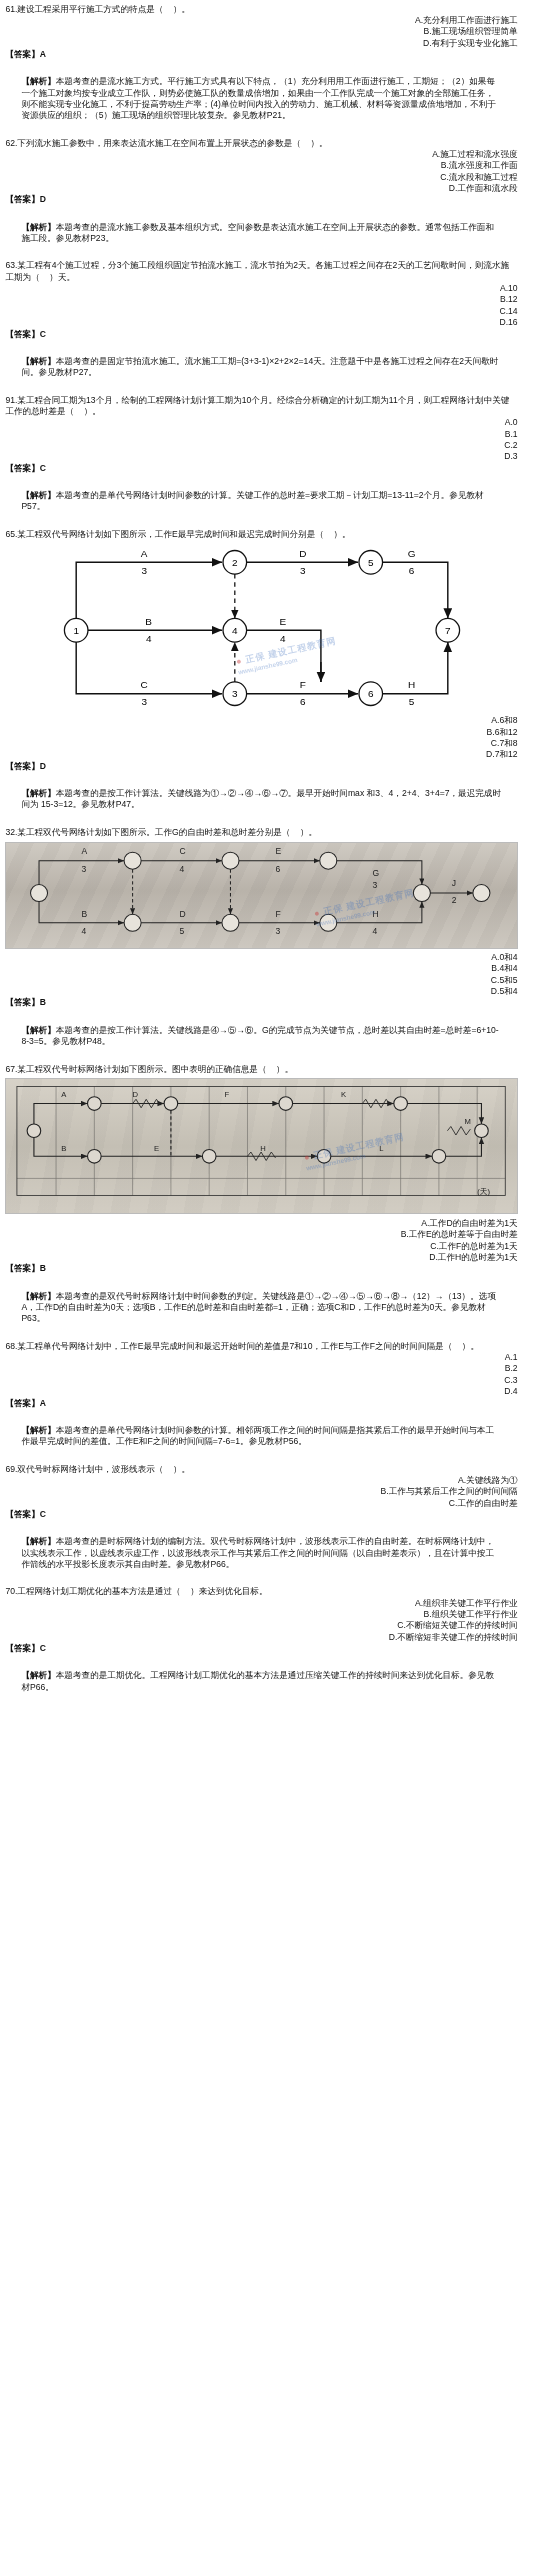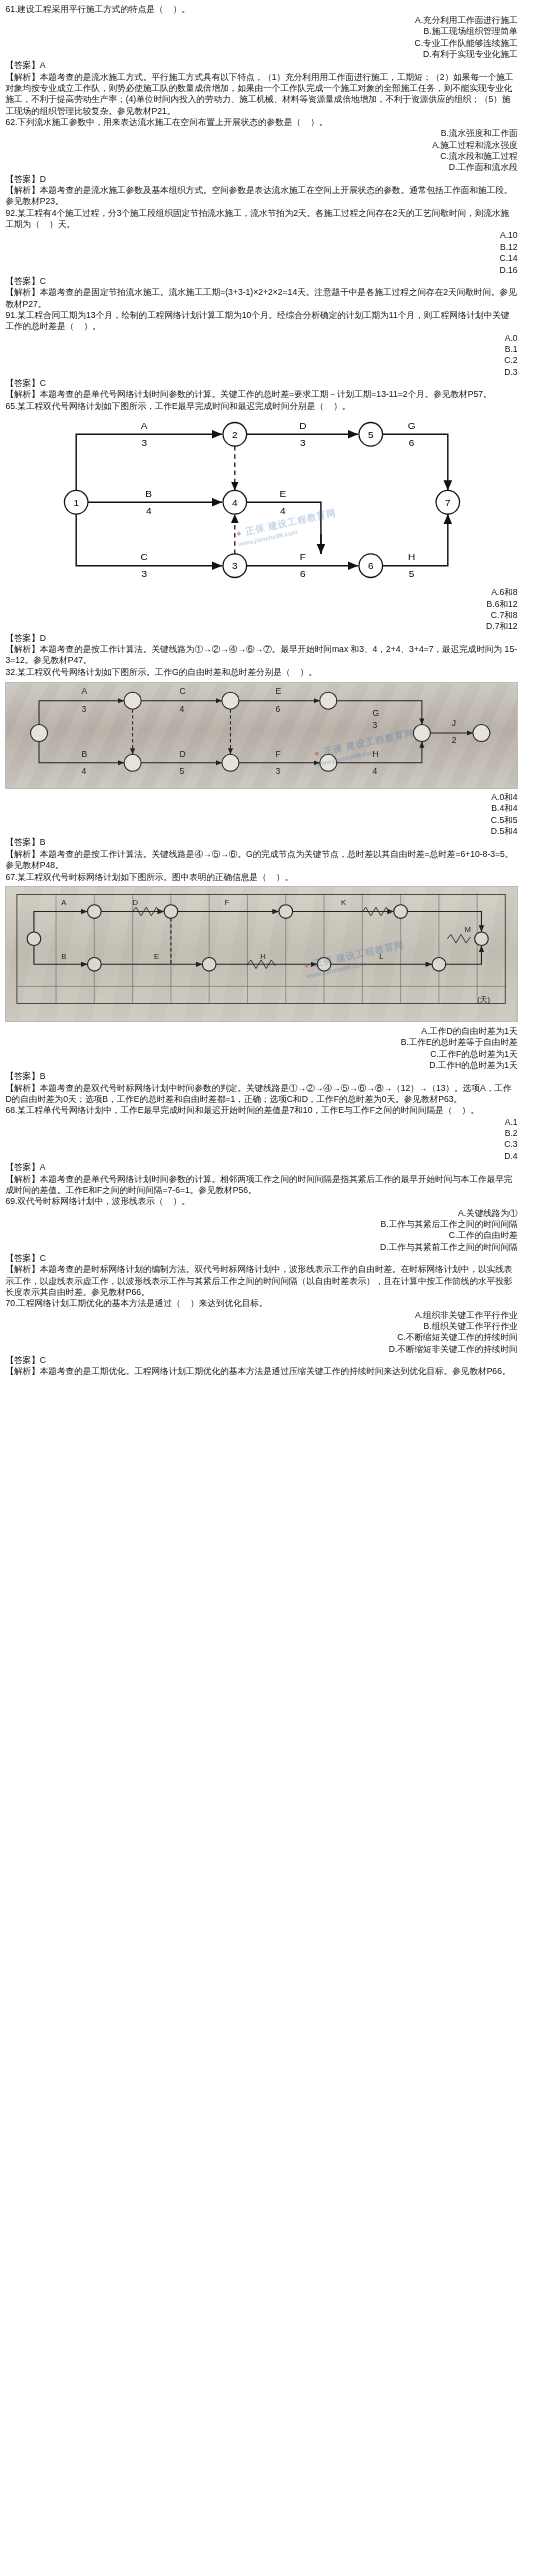--- a/index.html
+++ b/index.html
@@ -9,23 +9,23 @@
     background: #ffffff;
     font-family: "Liberation Sans", sans-serif;
     font-size: 8.6px;
     line-height: 1.32;
     color: #111;
   }
   .page { width:523px; padding: 3.6px 5.4px 9px 5.4px; }
   .q { margin: 0 0 0 0; }
   .line { margin: 0; padding: 0; white-space: pre-wrap; }
   .opt { margin: 0; text-align: right; }
-  .tag { font-weight: normal; }
+  .tag { font-weight: bold; }
   .ans { margin: 0; }
-  .exp { margin: 0; }
+  .exp { margin: 16px; }
   .fig { margin: 3.6px 0 3.6px 0; position: relative; }
   .netsvg { display:block; margin: 1.8px auto 1.8px auto; }
   .photo {
     width: 100%;
     display: block;
     border: 0.9px solid #bbb;
     position: relative;
   }
   .photo-a {
     height: 107px;
@@ -57,38 +57,37 @@
 </style>
 </head>
 <body>
 
 <div class="page">
 
   <div class="q">
     <p class="line">61.建设工程采用平行施工方式的特点是（    ）。</p>
     <p class="opt">A.充分利用工作面进行施工</p>
     <p class="opt">B.施工现场组织管理简单</p>
-    <p class="opt">C.专业工作队能够连续施工</p>
     <p class="opt">D.有利于实现专业化施工</p>
     <p class="ans tag">【答案】A</p>
     <p class="exp"><span class="tag">【解析】</span><span>本题考查的是流水施工方式。平行施工方式具有以下特点，（1）充分利用用工作面进行施工，工期短；（2）如果每一个施工对象均按专业成立工作队，则势必使施工队的数量成倍增加，如果由一个工作队完成一个施工对象的全部施工任务，则不能实现专业化施工，不利于提高劳动生产率；(4)单位时间内投入的劳动力、施工机械、材料等资源量成倍地增加，不利于资源供应的组织；（5）施工现场的组织管理比较复杂。参见教材P21。</span></p>
   </div>
 
   <div class="q">
     <p class="line">62.下列流水施工参数中，用来表达流水施工在空间布置上开展状态的参数是（    ）。</p>
+    <p class="opt">A.施工过程和流水强度</p>
     <p class="opt">B.流水强度和工作面</p>
-    <p class="opt">A.施工过程和流水强度</p>
     <p class="opt">C.流水段和施工过程</p>
     <p class="opt">D.工作面和流水段</p>
     <p class="ans tag">【答案】D</p>
     <p class="exp"><span class="tag">【解析】</span><span>本题考查的是流水施工参数及基本组织方式。空间参数是表达流水施工在空间上开展状态的参数。通常包括工作面和施工段。参见教材P23。</span></p>
   </div>
 
   <div class="q">
-    <p class="line">92.某工程有4个施工过程，分3个施工段组织固定节拍流水施工，流水节拍为2天。各施工过程之间存在2天的工艺间歇时间，则流水施工期为（    ）天。</p>
+    <p class="line">63.某工程有4个施工过程，分3个施工段组织固定节拍流水施工，流水节拍为2天。各施工过程之间存在2天的工艺间歇时间，则流水施工期为（    ）天。</p>
     <p class="opt">A.10</p>
     <p class="opt">B.12</p>
     <p class="opt">C.14</p>
     <p class="opt">D.16</p>
     <p class="ans tag">【答案】C</p>
     <p class="exp"><span class="tag">【解析】</span><span>本题考查的是固定节拍流水施工。流水施工工期=(3+3-1)×2+2×2=14天。注意题干中是各施工过程之间存在2天间歇时间。参见教材P27。</span></p>
   </div>
 
   <div class="q">
     <p class="line">91.某工程合同工期为13个月，绘制的工程网络计划计算工期为10个月。经综合分析确定的计划工期为11个月，则工程网络计划中关键工作的总时差是（    ）。</p>
@@ -339,21 +338,20 @@
     <p class="opt">D.4</p>
     <p class="ans tag">【答案】A</p>
     <p class="exp"><span class="tag">【解析】</span><span>本题考查的是单代号网络计划时间参数的计算。相邻两项工作之间的时间间隔是指其紧后工作的最早开始时间与本工作最早完成时间的差值。工作E和F之间的时间间隔=7-6=1。参见教材P56。</span></p>
   </div>
 
   <div class="q">
     <p class="line">69.双代号时标网络计划中，波形线表示（    ）。</p>
     <p class="opt">A.关键线路为①</p>
     <p class="opt">B.工作与其紧后工作之间的时间间隔</p>
     <p class="opt">C.工作的自由时差</p>
-    <p class="opt">D.工作与其紧前工作之间的时间间隔</p>
     <p class="ans tag">【答案】C</p>
     <p class="exp"><span class="tag">【解析】</span><span>本题考查的是时标网络计划的编制方法。双代号时标网络计划中，波形线表示工作的自由时差。在时标网络计划中，以实线表示工作，以虚线表示虚工作，以波形线表示工作与其紧后工作之间的时间间隔（以自由时差表示），且在计算中按工作箭线的水平投影长度表示其自由时差。参见教材P66。</span></p>
   </div>
 
   <div class="q">
     <p class="line">70.工程网络计划工期优化的基本方法是通过（    ）来达到优化目标。</p>
     <p class="opt">A.组织非关键工作平行作业</p>
     <p class="opt">B.组织关键工作平行作业</p>
     <p class="opt">C.不断缩短关键工作的持续时间</p>
     <p class="opt">D.不断缩短非关键工作的持续时间</p>

